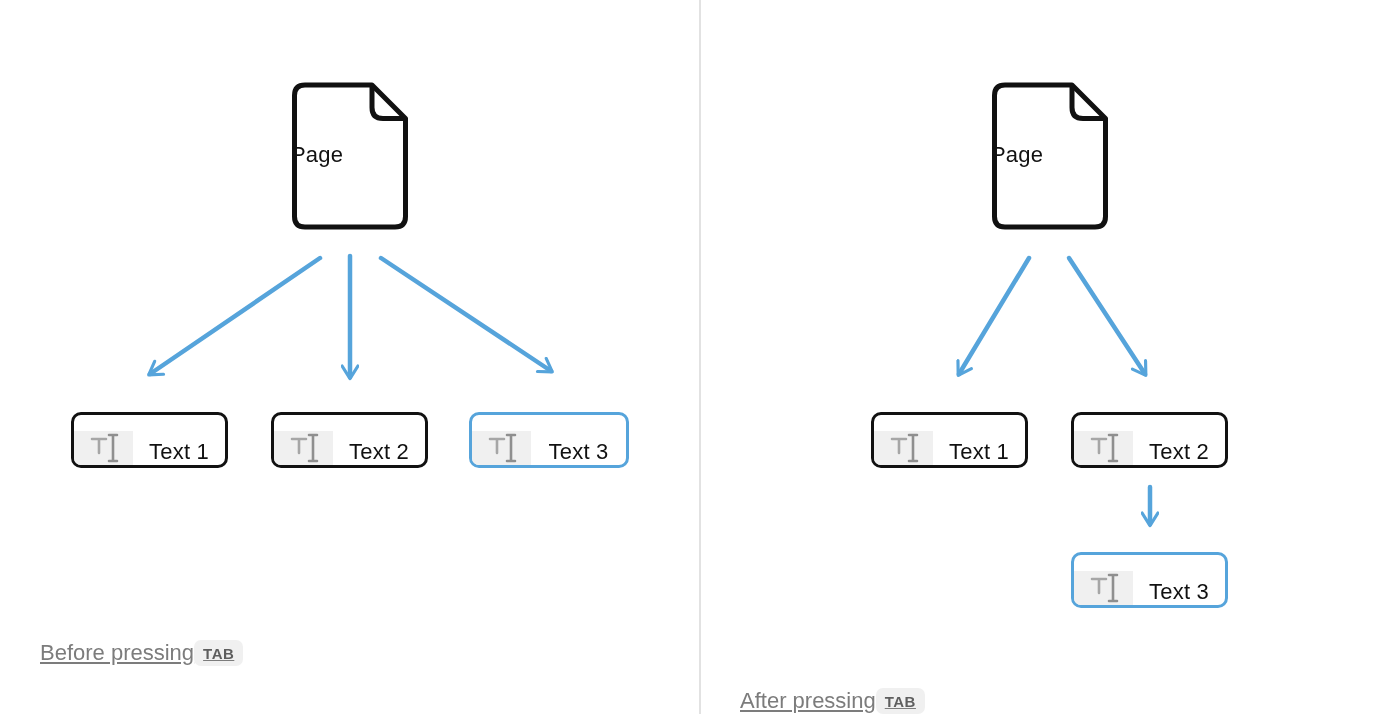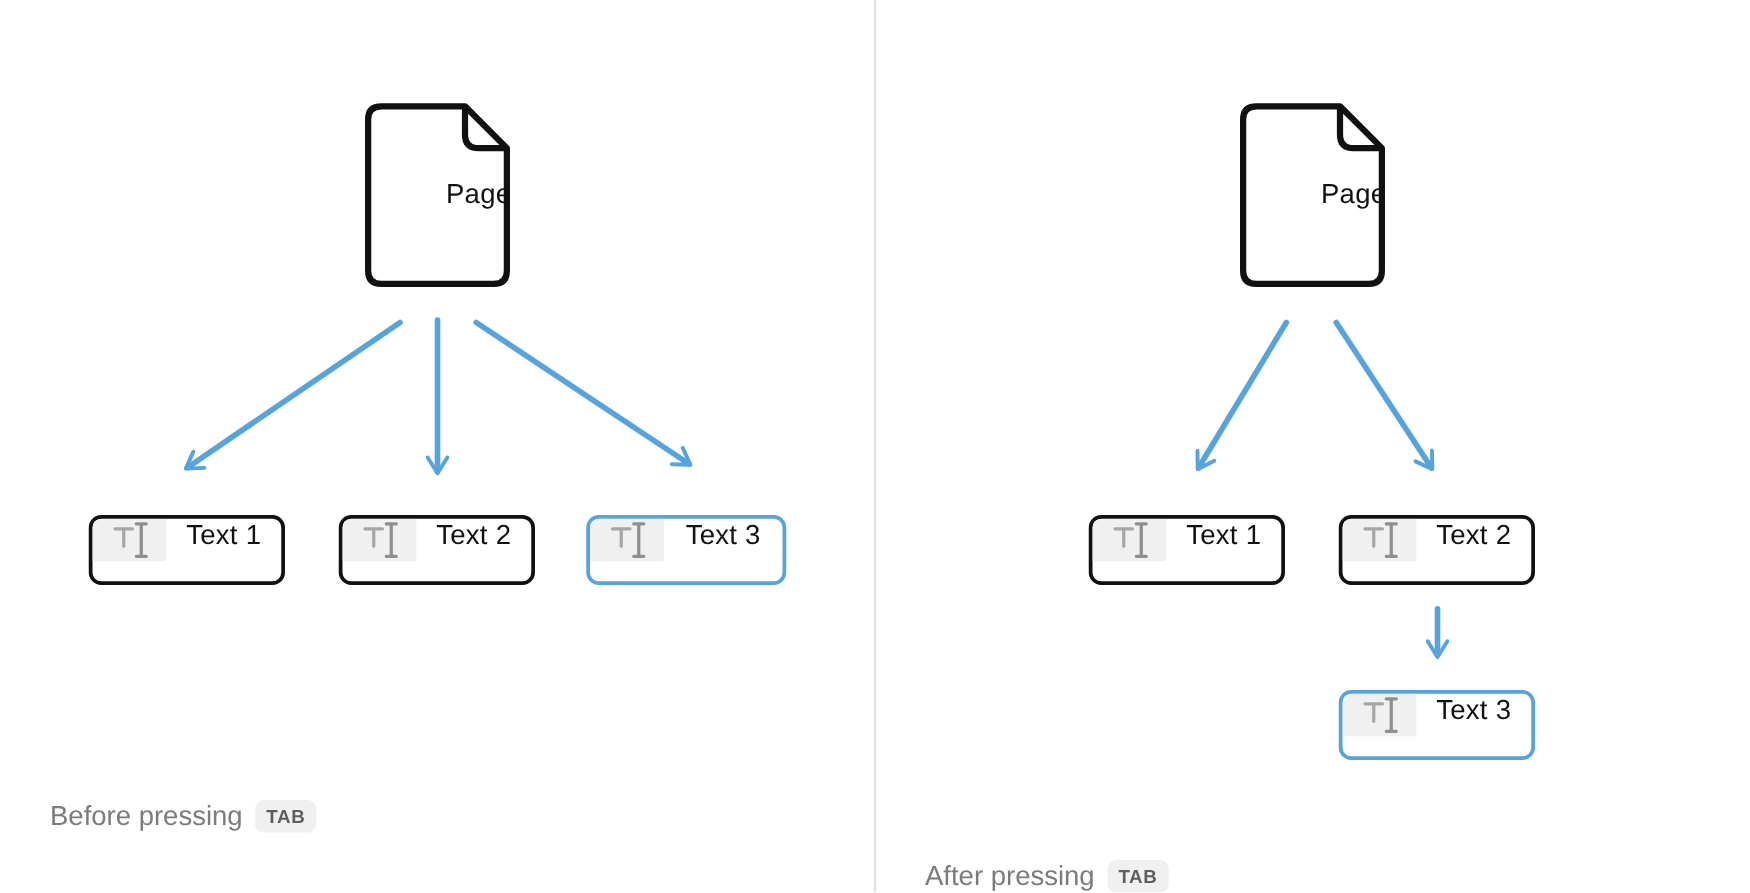--- a/index.html
+++ b/index.html
@@ -26,36 +26,36 @@
   
   .page-icon {
     position: absolute;
     width: 118px; height: 148px;
   }
   .page-icon svg { position: absolute; left: 0; top: 0; }
   .page-label {
     position: absolute;
     left: 0; top: 60px;
     width: 100%;
-    text-align: right;
+    text-align: left;
     font-size: 22px;
     color: #111111;
     letter-spacing: 0.2px;
   }
   
   .block {
     position: absolute;
     height: 56px;
     width: 157px;
     box-sizing: border-box;
     border: 3.5px solid #111111;
     border-radius: 10px;
     background: #ffffff;
     display: flex;
-    align-items: flex-start;
+    align-items: flex-end;
     overflow: hidden;
   }
   .block.selected { border-color: #56a4db; }
   .block .seg {
     width: 59px;
     flex: 0 0 59px;
     background: #f0f0f0;
     display: flex;
     align-items: center;
     justify-content: center;
@@ -67,23 +67,23 @@
     justify-content: center;
     font-size: 22px;
     color: #111111;
     letter-spacing: 0.2px;
   }
   
   .caption {
     position: absolute;
     display: flex;
     align-items: flex-start;
-    gap: 10px;
     font-size: 22px;
     color: #7c7c7c;
+    text-decoration: underline;
   }
   .kbd {
     display: inline-block;
     background: #f0f0f0;
     color: #5e5e5e;
     font-size: 15px;
     font-weight: bold;
     letter-spacing: 0.5px;
     padding: 6px 9px 5px 9px;
     border-radius: 7px;

